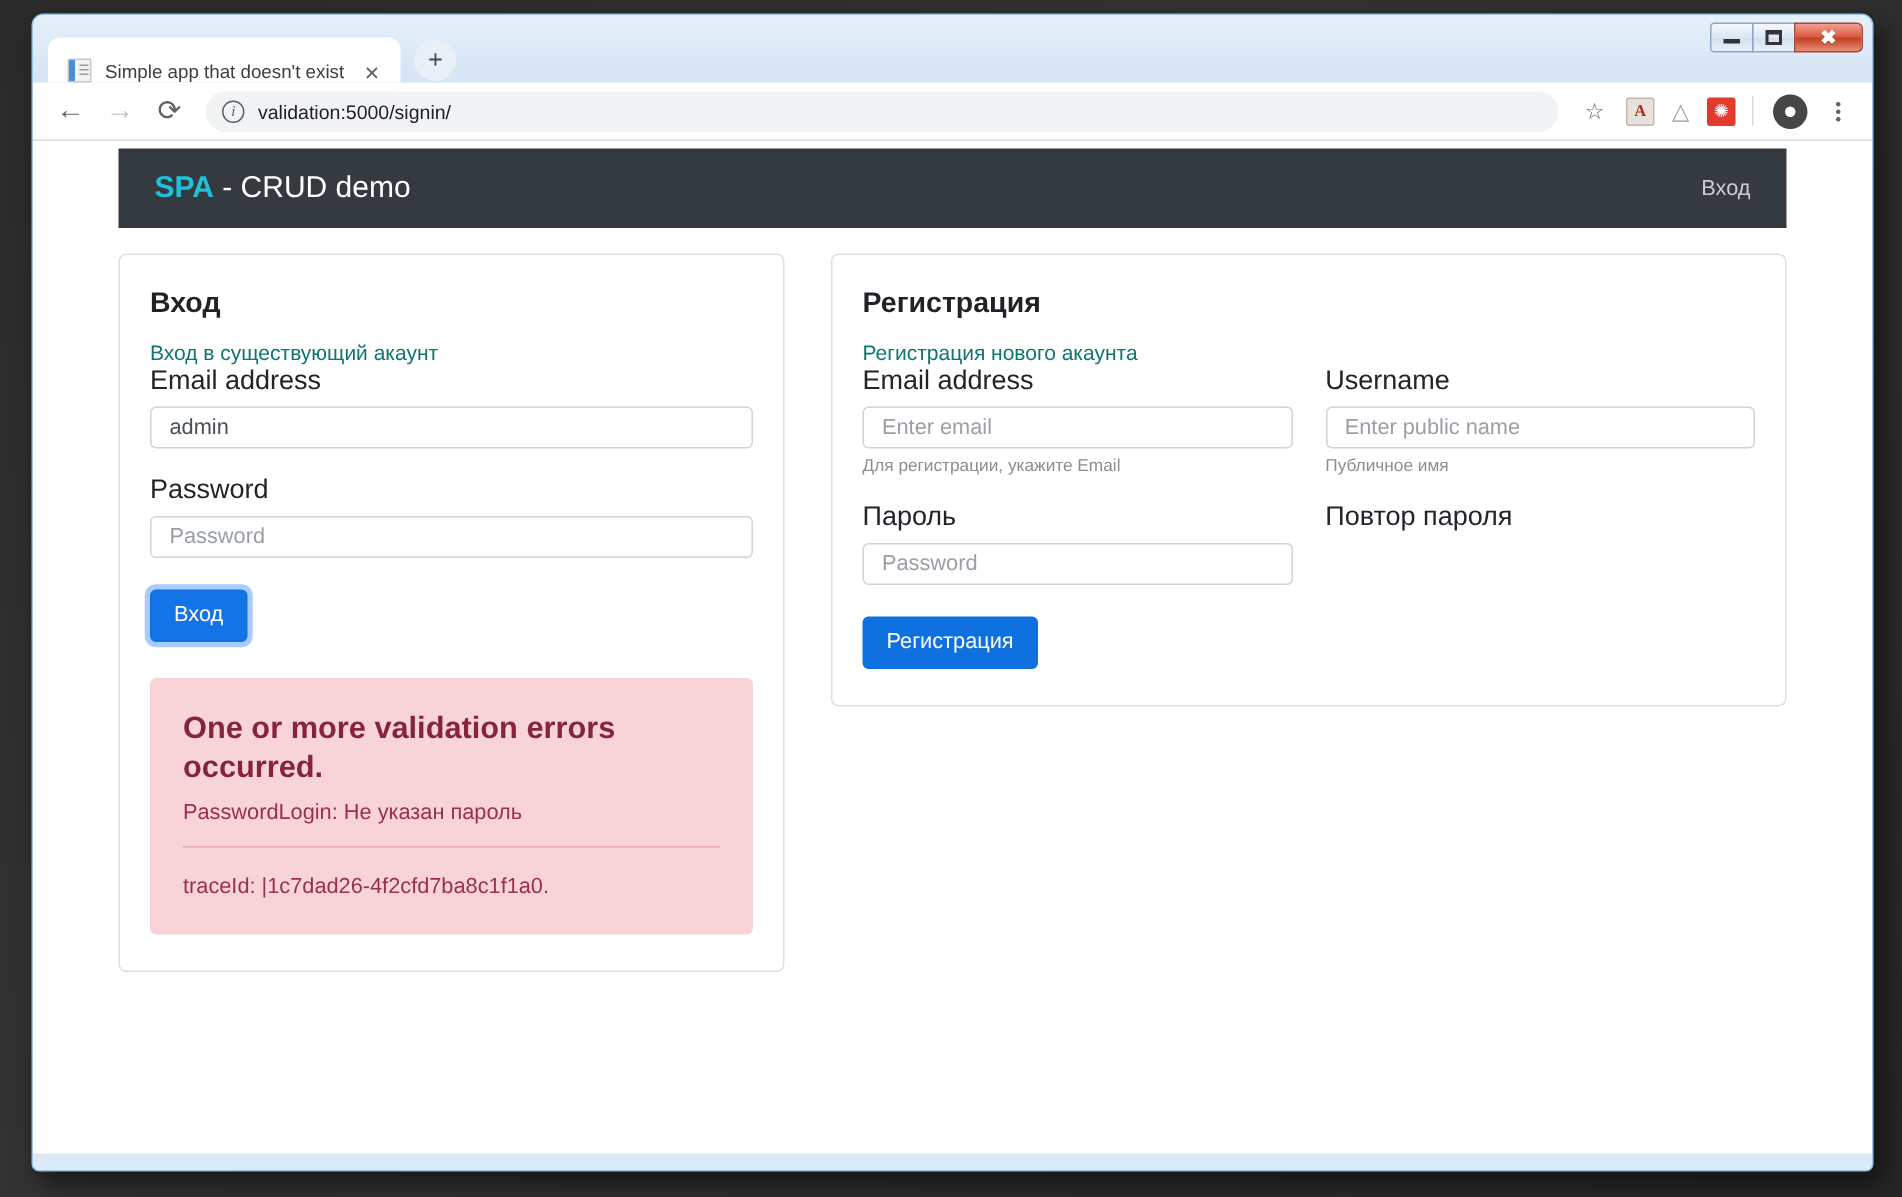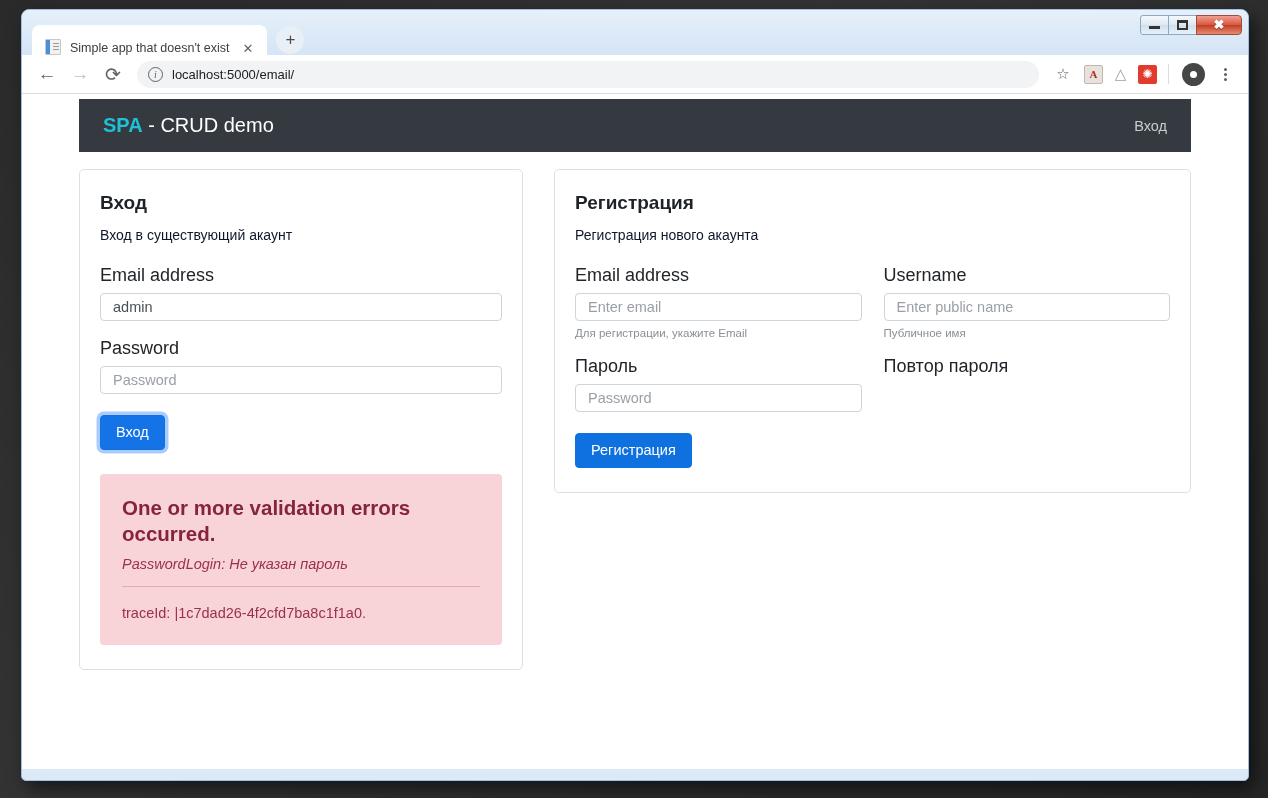--- a/index.html
+++ b/index.html
@@ -246,22 +246,21 @@
   .card.register { flex: 1; align-self: flex-start; }
 
   .card-title {
     font-size: 19px;
     font-weight: bold;
     color: #1f2328;
     margin-bottom: 13px;
   }
   .card-sub {
     font-size: 14px;
-    color: #0f172a;
-    margin-bottom: 22px;
+    color: #0f766e;
   }
 
   .field { margin-bottom: 4px; }
   .field-label {
     font-size: 18px;
     color: #212529;
     margin-bottom: 7px;
     display: block;
   }
   .input {
@@ -318,21 +317,20 @@
     font-size: 20.5px;
     font-weight: bold;
     color: #85243b;
     line-height: 1.27;
     margin-bottom: 9px;
   }
   .alert-item {
     font-size: 14.5px;
     color: #9b3047;
     margin-bottom: 14px;
-    font-style: italic;
   }
   .alert-hr {
     height: 1px;
     background: #e5aab4;
     margin: 10px 0 18px 0;
   }
   .alert-trace {
     font-size: 14.5px;
     color: #9b3047;
   }
@@ -368,21 +366,21 @@
     </div>
   </div>
 
   <div class="toolbar">
     <div class="navbtn">←</div>
     <div class="navbtn fwd">→</div>
     <div class="navbtn">⟳</div>
 
     <div class="omnibox">
       <span class="info-icon">i</span>
-      <span class="url">localhost:5000/email/</span>
+      <span class="url">validation:5000/signin/</span>
     </div>
 
     <div class="star">☆</div>
     <div class="ext pdf">A</div>
     <div class="ext drive">△</div>
     <div class="ext red">✺</div>
     <div class="tb-sep"></div>
     <div class="avatar">
         <span class="avatar-head"></span>
       </div>

